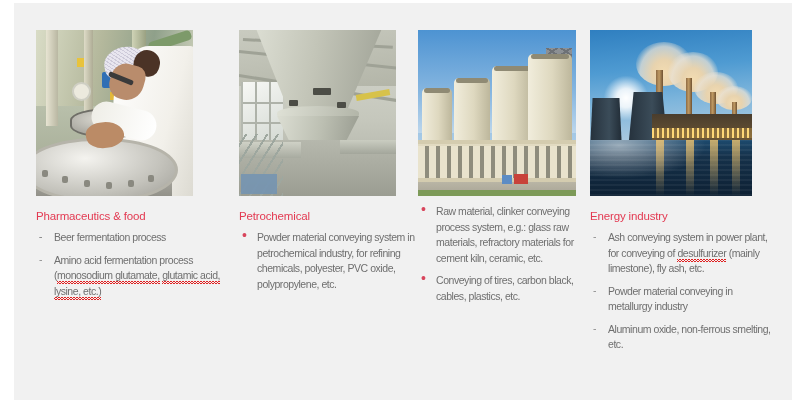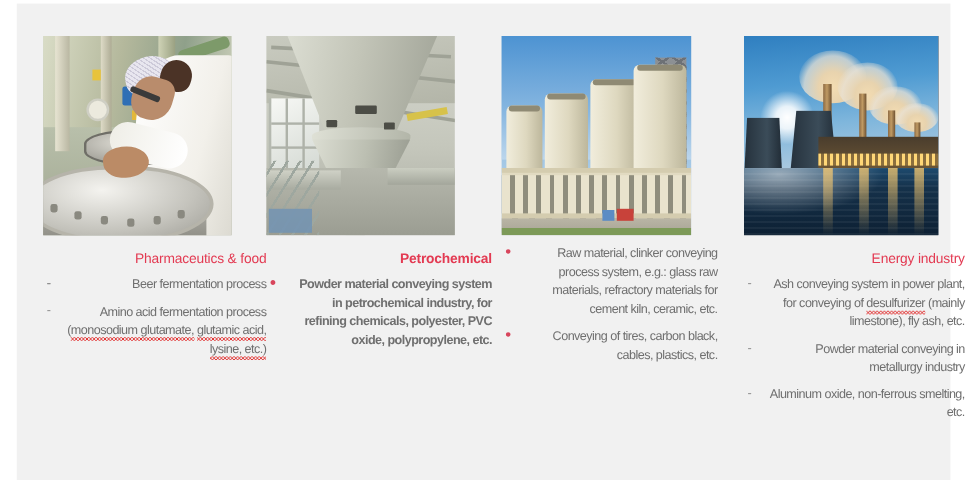--- a/index.html
+++ b/index.html
@@ -24,26 +24,25 @@
   .columns {
     position: absolute;
     left: 0;
     top: 0;
     width: 778px;
     height: 397px;
   }
   .col {
     position: absolute;
     top: 27px;
-    text-align: right;
   }
   .col-0 { left: 22px;  width: 186px; }
-  .col-1 { left: 208px; width: 188px; font-weight: bold; }
+  .col-1 { left: 225px; width: 188px; }
   .col-2 { left: 404px; width: 180px; }
-  .col-3 { left: 606px; width: 184px; }
+  .col-3 { left: 576px; width: 184px; }
 
   .thumb {
     width: 157px;
     height: 166px;
     overflow: hidden;
     position: relative;
     background: #c9c9c9;
   }
   .col-2 .thumb { width: 158px; }
   .col-3 .thumb { width: 162px; }

